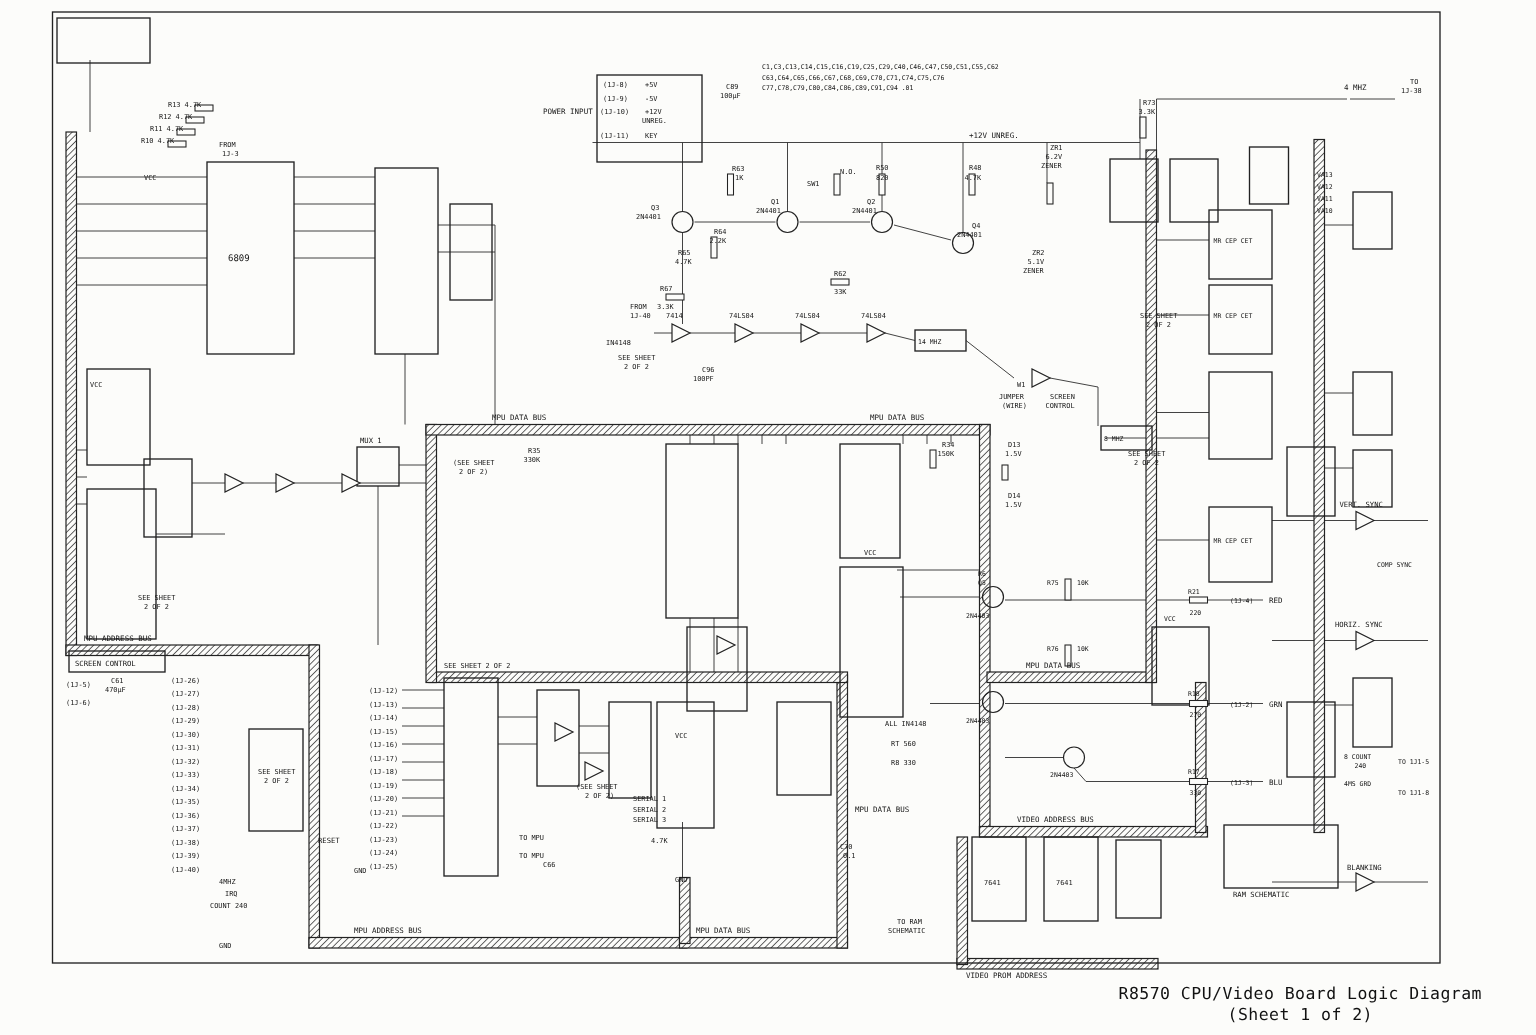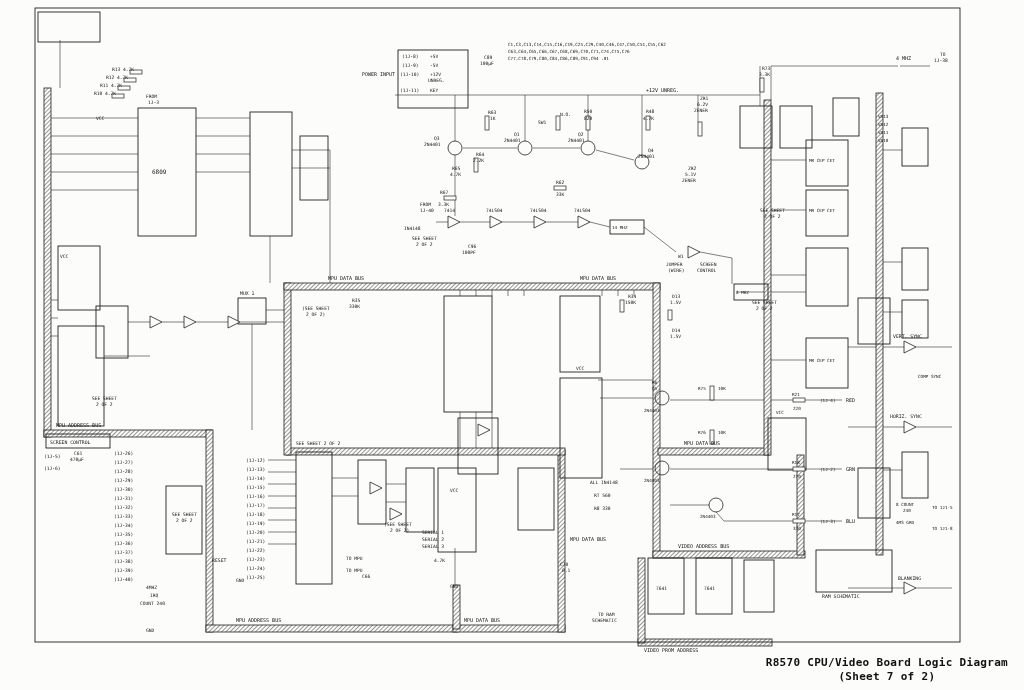--- a/index.html
+++ b/index.html
@@ -6,22 +6,22 @@
   #page{position:relative;width:1024px;height:690px;background:#fcfcfa;overflow:hidden;
         font-family:"DejaVu Sans Mono", monospace;}
   #schematic{position:absolute;left:0;top:0;}
   .wire{stroke:#2e2e2e;stroke-width:0.6;fill:none;}
   .bus{fill:url(#hatch);stroke:#222;stroke-width:0.8;}
   .ic{fill:none;stroke:#222;stroke-width:0.9;}
   .res{fill:#fcfcfa;stroke:#222;stroke-width:0.7;}
   .tr{fill:none;stroke:#222;stroke-width:0.8;}
   .gate{fill:#fcfcfa;stroke:#222;stroke-width:0.8;}
   .lbl{fill:#151515;font-family:"DejaVu Sans Mono", monospace;}
-  #title-block{position:absolute;right:16px;bottom:6px;text-align:center;color:#111;
-               font-weight:bold;font-size:11px;line-height:14px;letter-spacing:0.3px;}
+  #title-block{position:absolute;right:36px;bottom:6px;text-align:center;color:#111;
+               font-weight:normal;font-size:11px;line-height:14px;letter-spacing:0.3px;}
 </style>
 </head>
 <body>
 
 <div id="page">
   <svg id="schematic" width="1024" height="690" viewBox="0 0 1024 690">
     <defs>
       <pattern id="hatch" width="3" height="3" patternUnits="userSpaceOnUse" patternTransform="rotate(45)">
         <rect width="3" height="3" fill="#fcfcfa"></rect>
         <line x1="0" y1="0" x2="0" y2="3" stroke="#333" stroke-width="1"></line>
@@ -425,15 +425,15 @@
       <text x="246" y="534" font-size="4.6" class="lbl">(1J-20)</text>
       <text x="246" y="543" font-size="4.6" class="lbl">(1J-21)</text>
       <text x="246" y="552" font-size="4.6" class="lbl">(1J-22)</text>
       <text x="246" y="561" font-size="4.6" class="lbl">(1J-23)</text>
       <text x="246" y="570" font-size="4.6" class="lbl">(1J-24)</text>
       <text x="246" y="579" font-size="4.6" class="lbl">(1J-25)</text>
     </svg>
 
   <div id="title-block">
     <div>R8570 CPU/Video Board Logic Diagram</div>
-    <div>(Sheet 7 of 2)</div>
+    <div>(Sheet 1 of 2)</div>
   </div>
 </div>
 
 </body></html>

